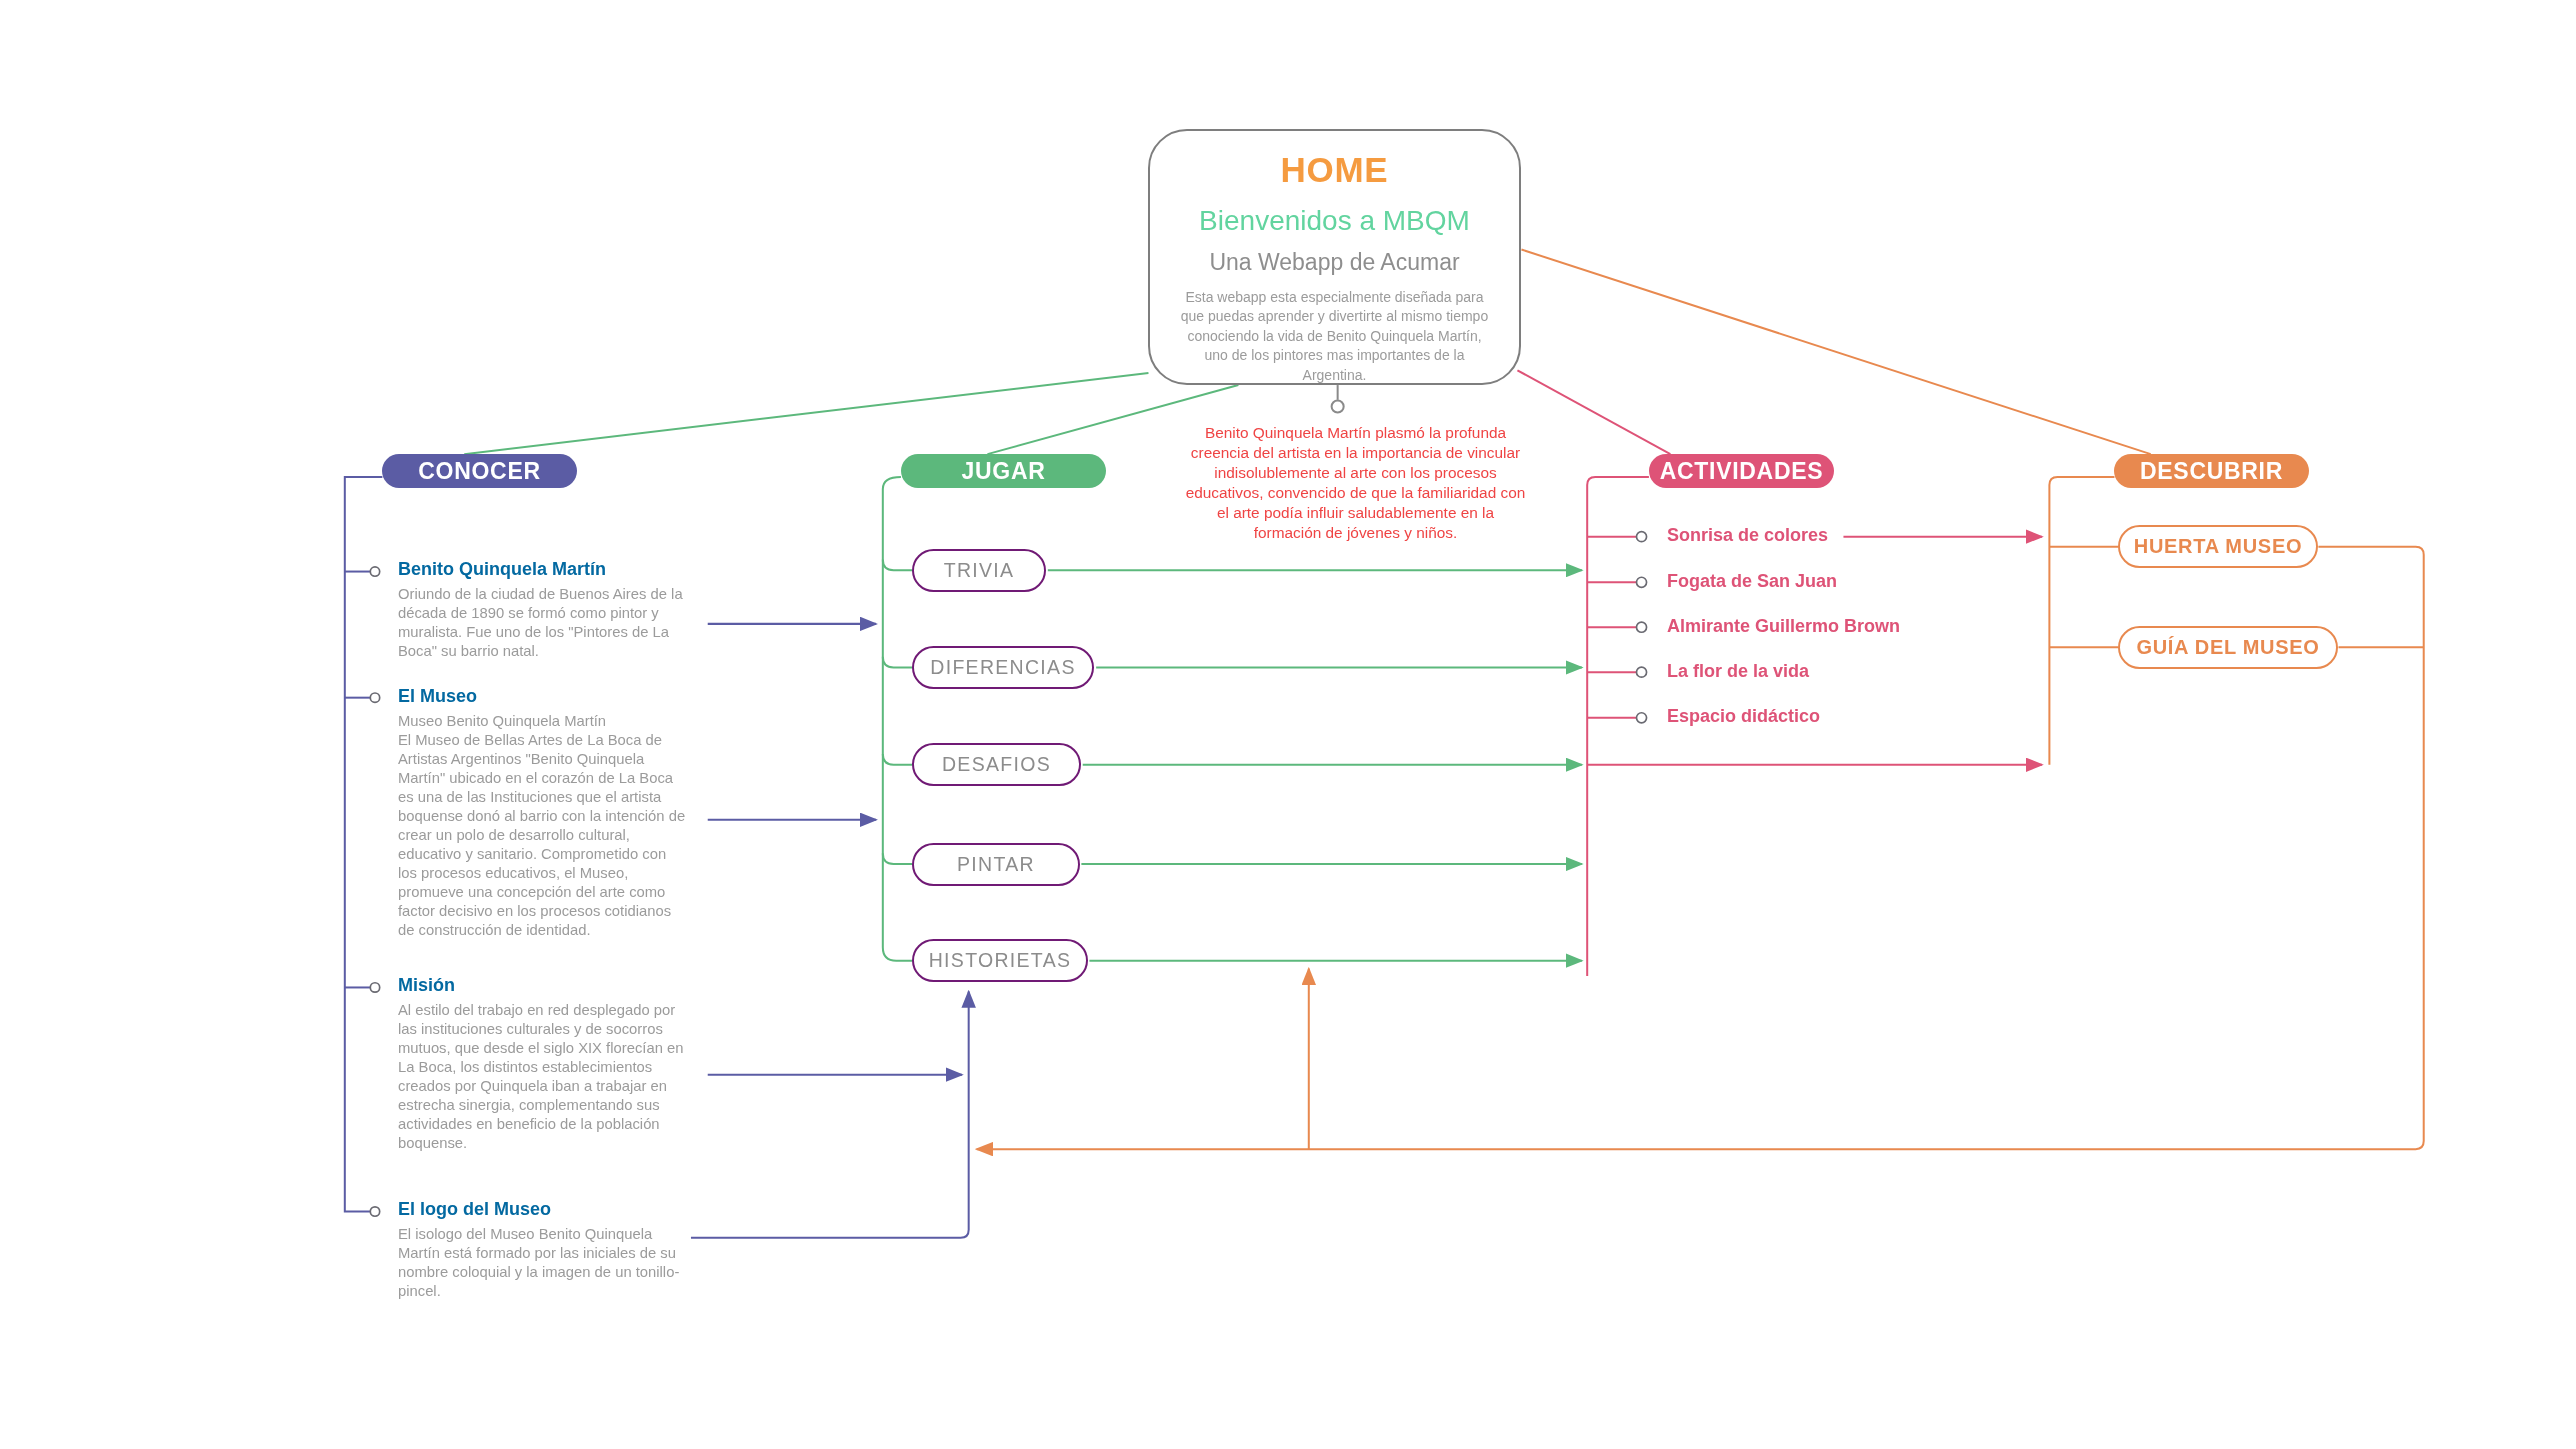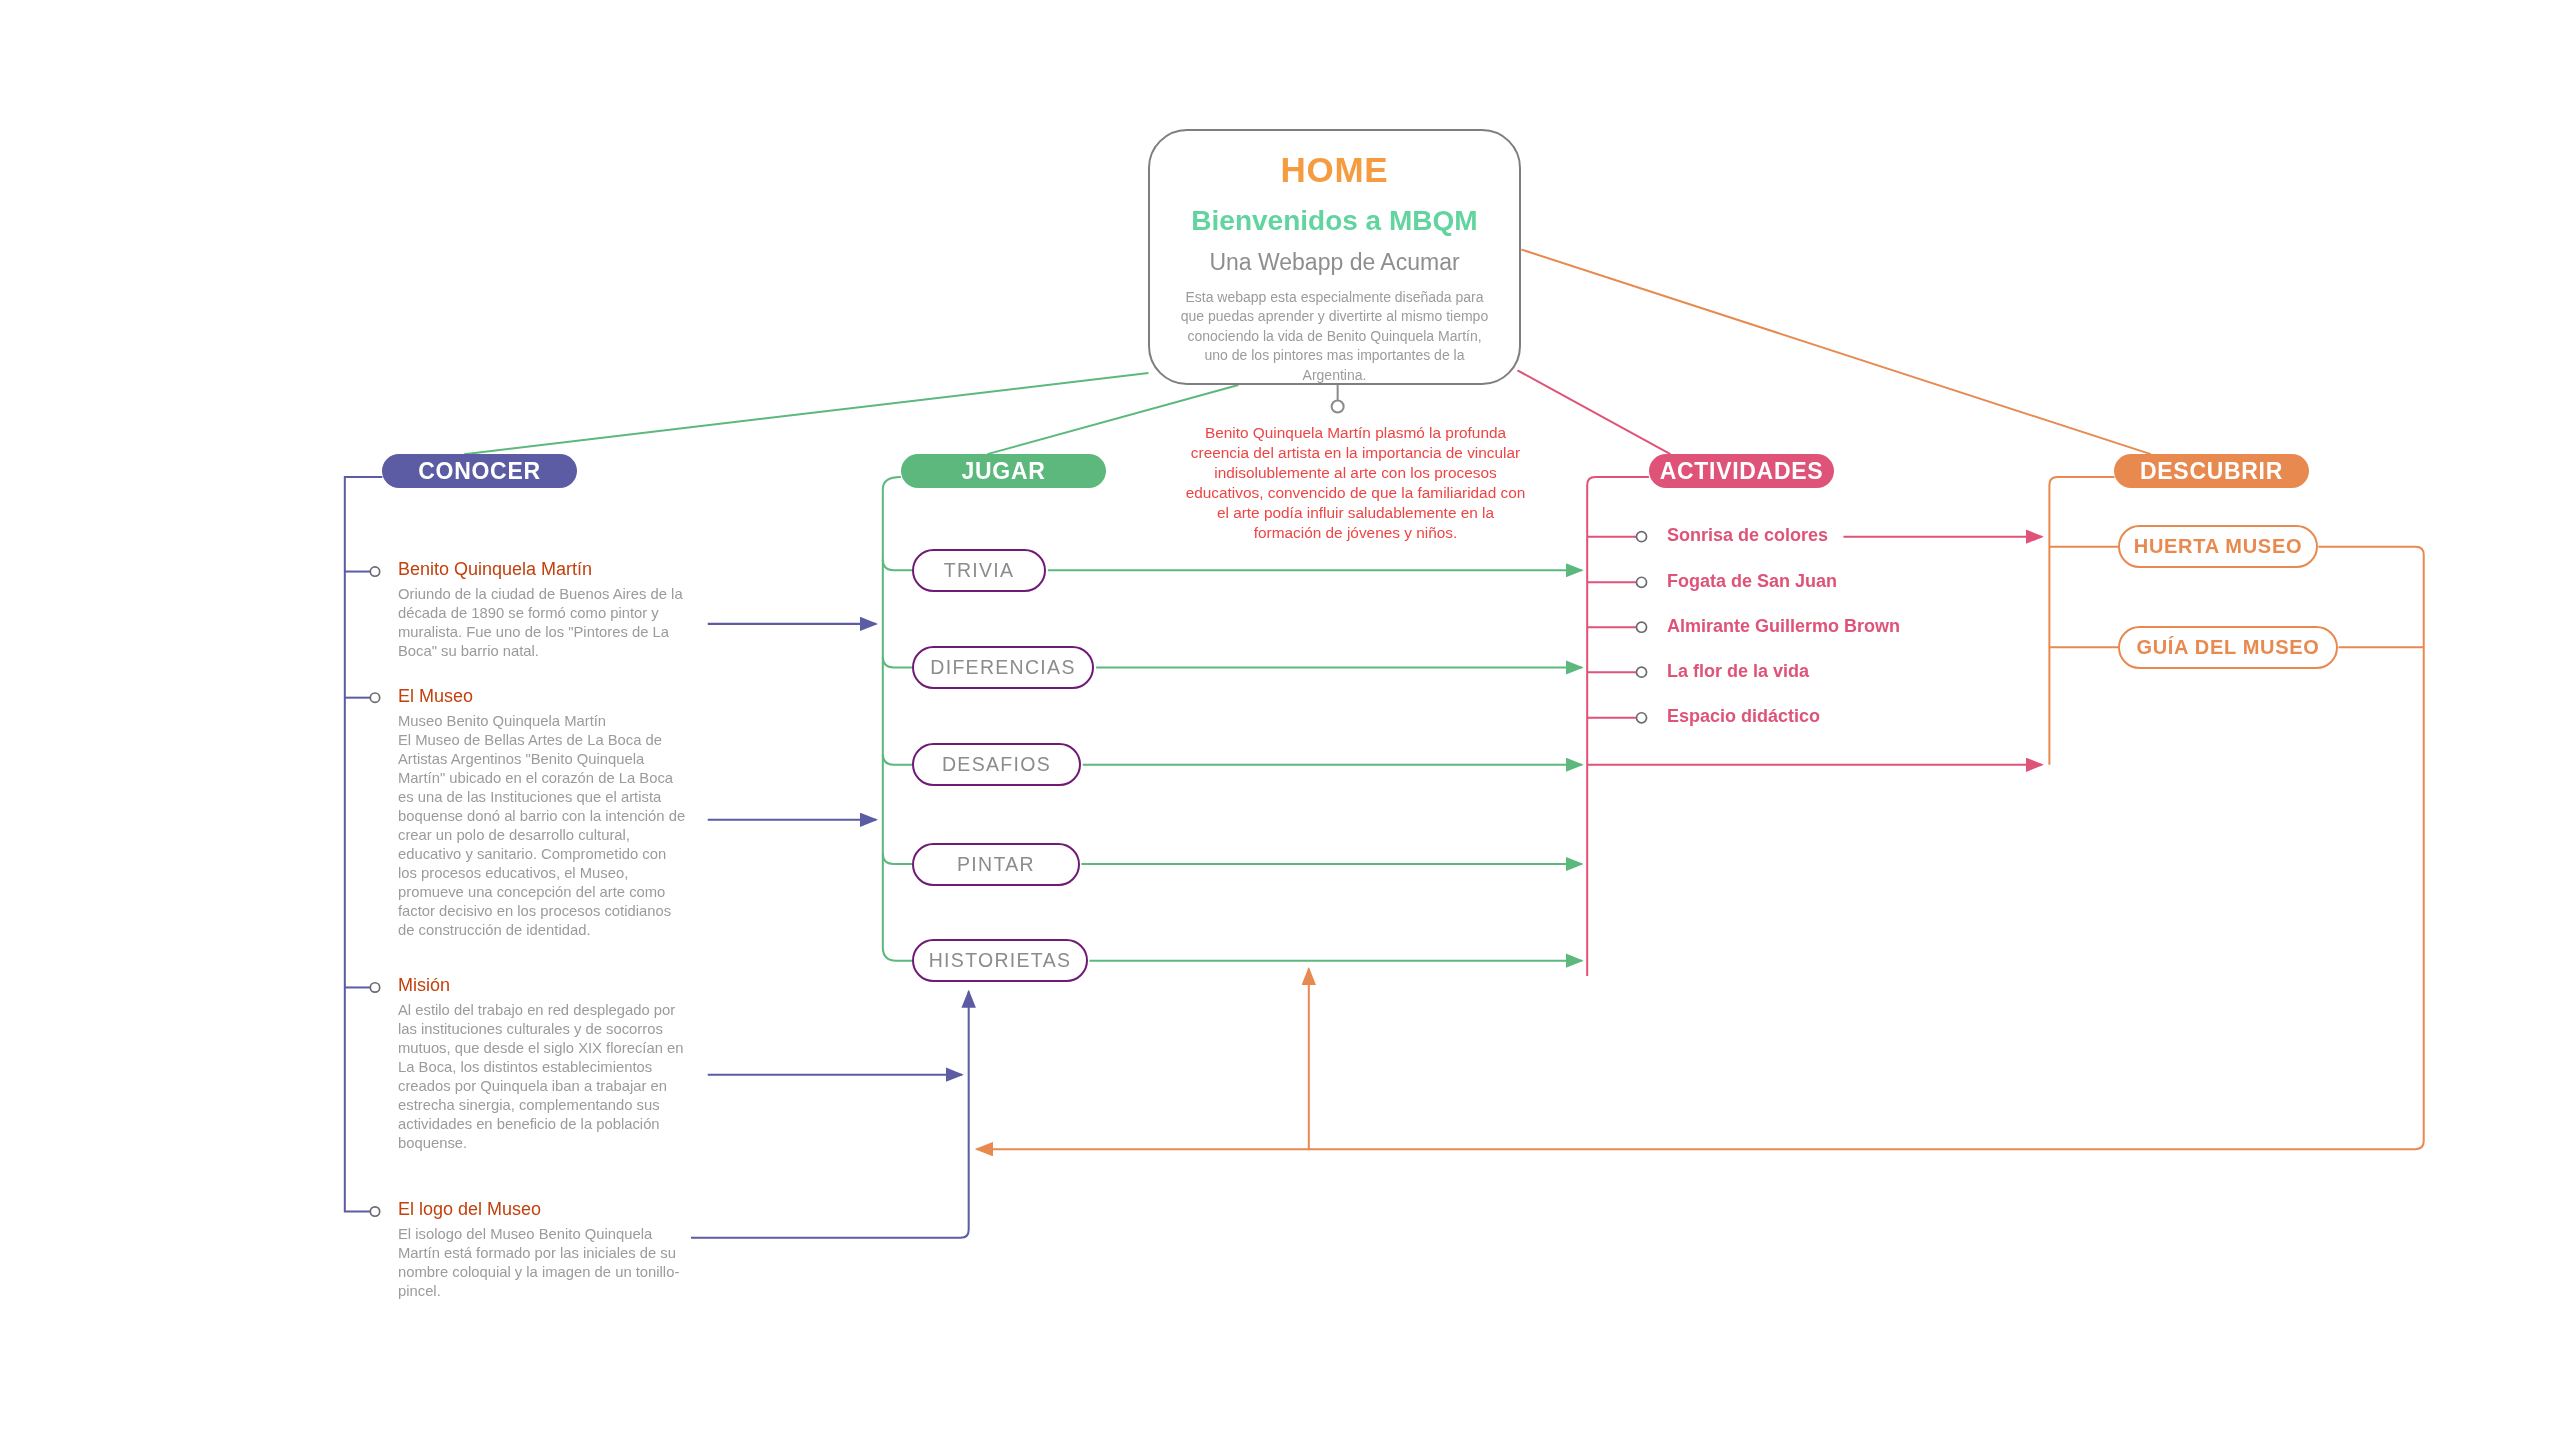--- a/index.html
+++ b/index.html
@@ -4,37 +4,37 @@
 <style>
   html,body{margin:0;padding:0;background:#ffffff;}
   #canvas{position:relative;width:2576px;height:1449px;background:#ffffff;overflow:hidden;
           font-family:"Liberation Sans",sans-serif;}
   #wires{position:absolute;left:0;top:0;width:2576px;height:1449px;}
 
   
   .home-box{position:absolute;left:1148px;top:129px;width:373px;height:256px;background:#fff;
             border:2px solid #7e7e7e;border-radius:39px;box-sizing:border-box;text-align:center;}
   .home-title{margin-top:19px;font-size:35px;font-weight:bold;color:#F59B40;letter-spacing:0.7px;}
-  .home-sub{margin-top:14.8px;font-size:28px;font-weight:bold;color:#62D49F;}
+  .home-sub{margin-top:14.8px;font-size:28px;font-weight:normal;color:#62D49F;}
   .home-tag{margin-top:12px;font-size:23px;color:#8e8e8e;}
   .home-desc{margin:12px auto 0;width:315px;font-size:14px;line-height:19.5px;color:#9b9b9b;}
 
   .note{position:absolute;left:1183px;top:423px;width:345px;font-size:15.4px;line-height:20px;color:#ef4444;text-align:center;}
 
   
   .pill{position:absolute;top:454px;height:34px;border-radius:23px;display:flex;align-items:center;
         justify-content:center;color:#fff;font-size:23px;font-weight:bold;letter-spacing:0.7px;}
   .pill.conocer{left:382px;width:195px;background:#5B5CA4;}
   .pill.jugar{left:901px;width:205px;background:#5CB87C;}
   .pill.actividades{left:1649px;width:185px;background:#DE5377;}
   .pill.descubrir{left:2114px;width:195px;background:#E8894F;}
 
   
   .sec{position:absolute;left:398px;width:288px;}
-  .sec-title{font-size:18px;font-weight:normal;color:#c2410c;}
+  .sec-title{font-size:18px;font-weight:bold;color:#0369a1;}
   .sec-body{margin-top:5.4px;font-size:14.8px;line-height:19px;color:#9b9b9b;white-space:pre-line;}
   .sec.s1{top:559px;} .sec.s2{top:686px;} .sec.s3{top:975px;} .sec.s4{top:1199px;}
 
   
   .gbtn{position:absolute;left:912px;height:43px;background:#fff;border:2px solid #701a75;
         border-radius:22px;box-sizing:border-box;display:flex;align-items:center;justify-content:center;
         font-size:19.5px;letter-spacing:1.3px;color:#8C8C8C;}
   .gbtn.b1{top:549px;width:134px;} .gbtn.b2{top:646px;width:182px;} .gbtn.b3{top:743px;width:169px;}
   .gbtn.b4{top:843px;width:168px;} .gbtn.b5{top:939px;width:176px;}
 

